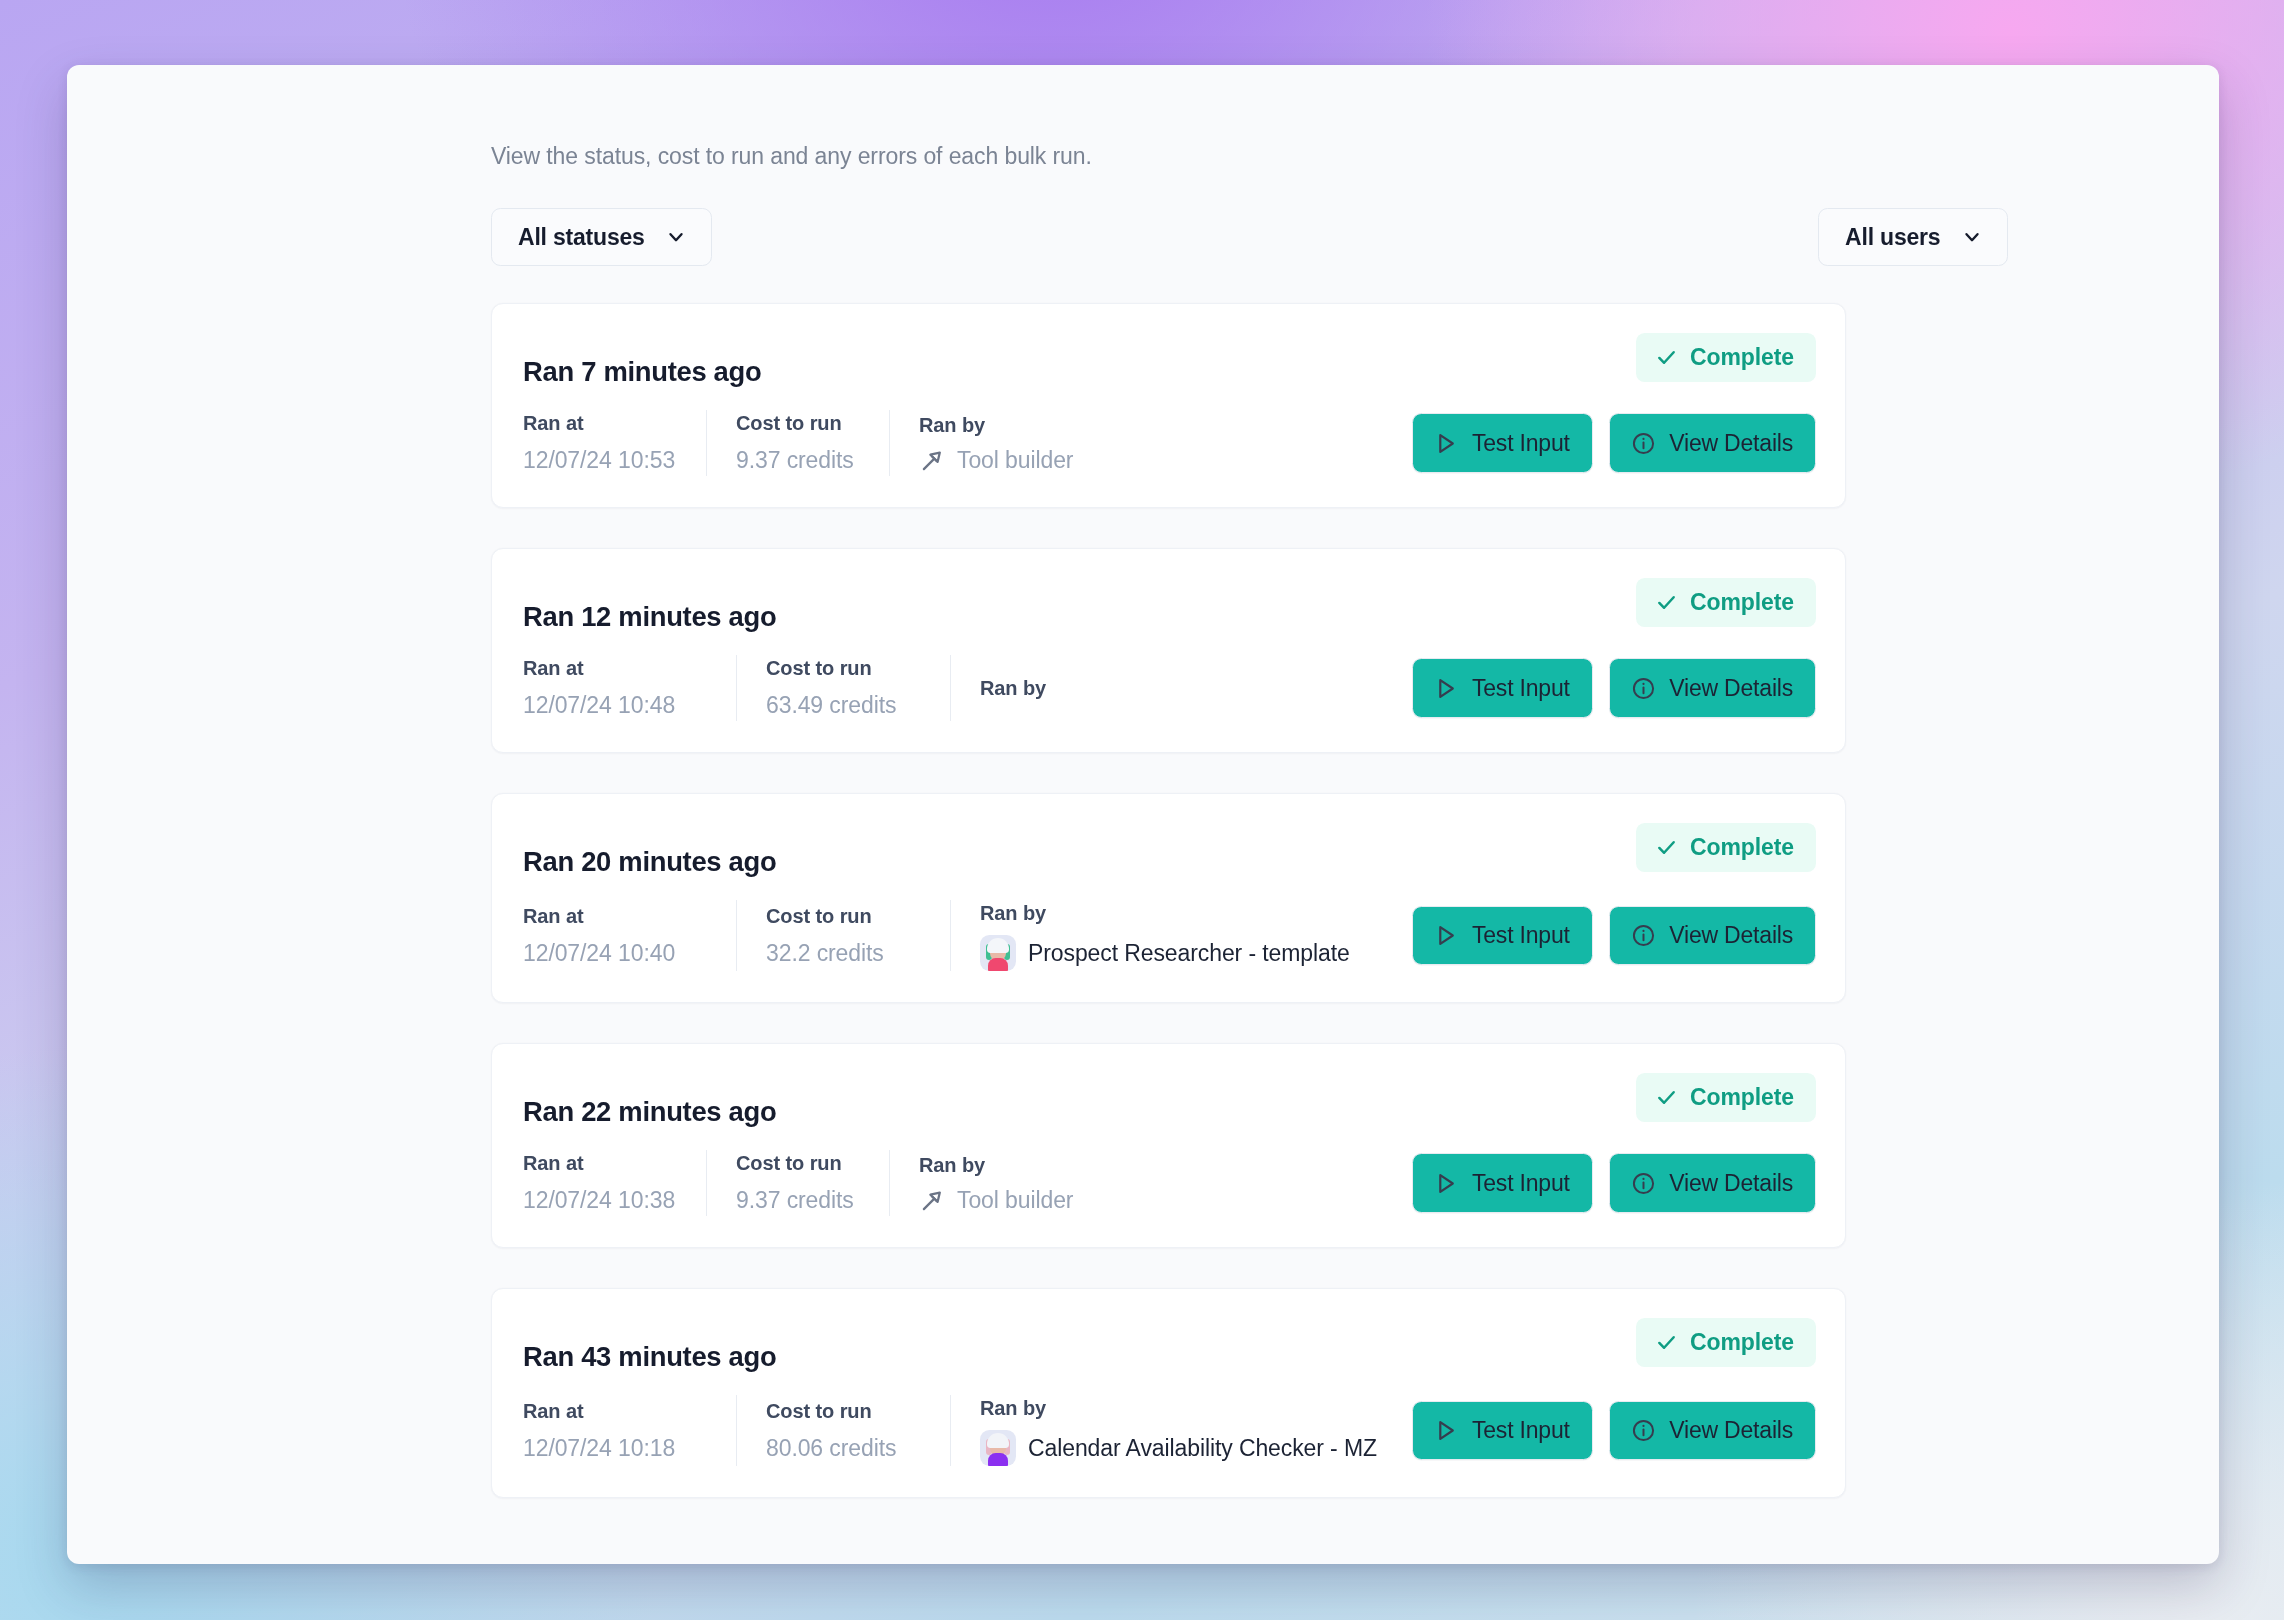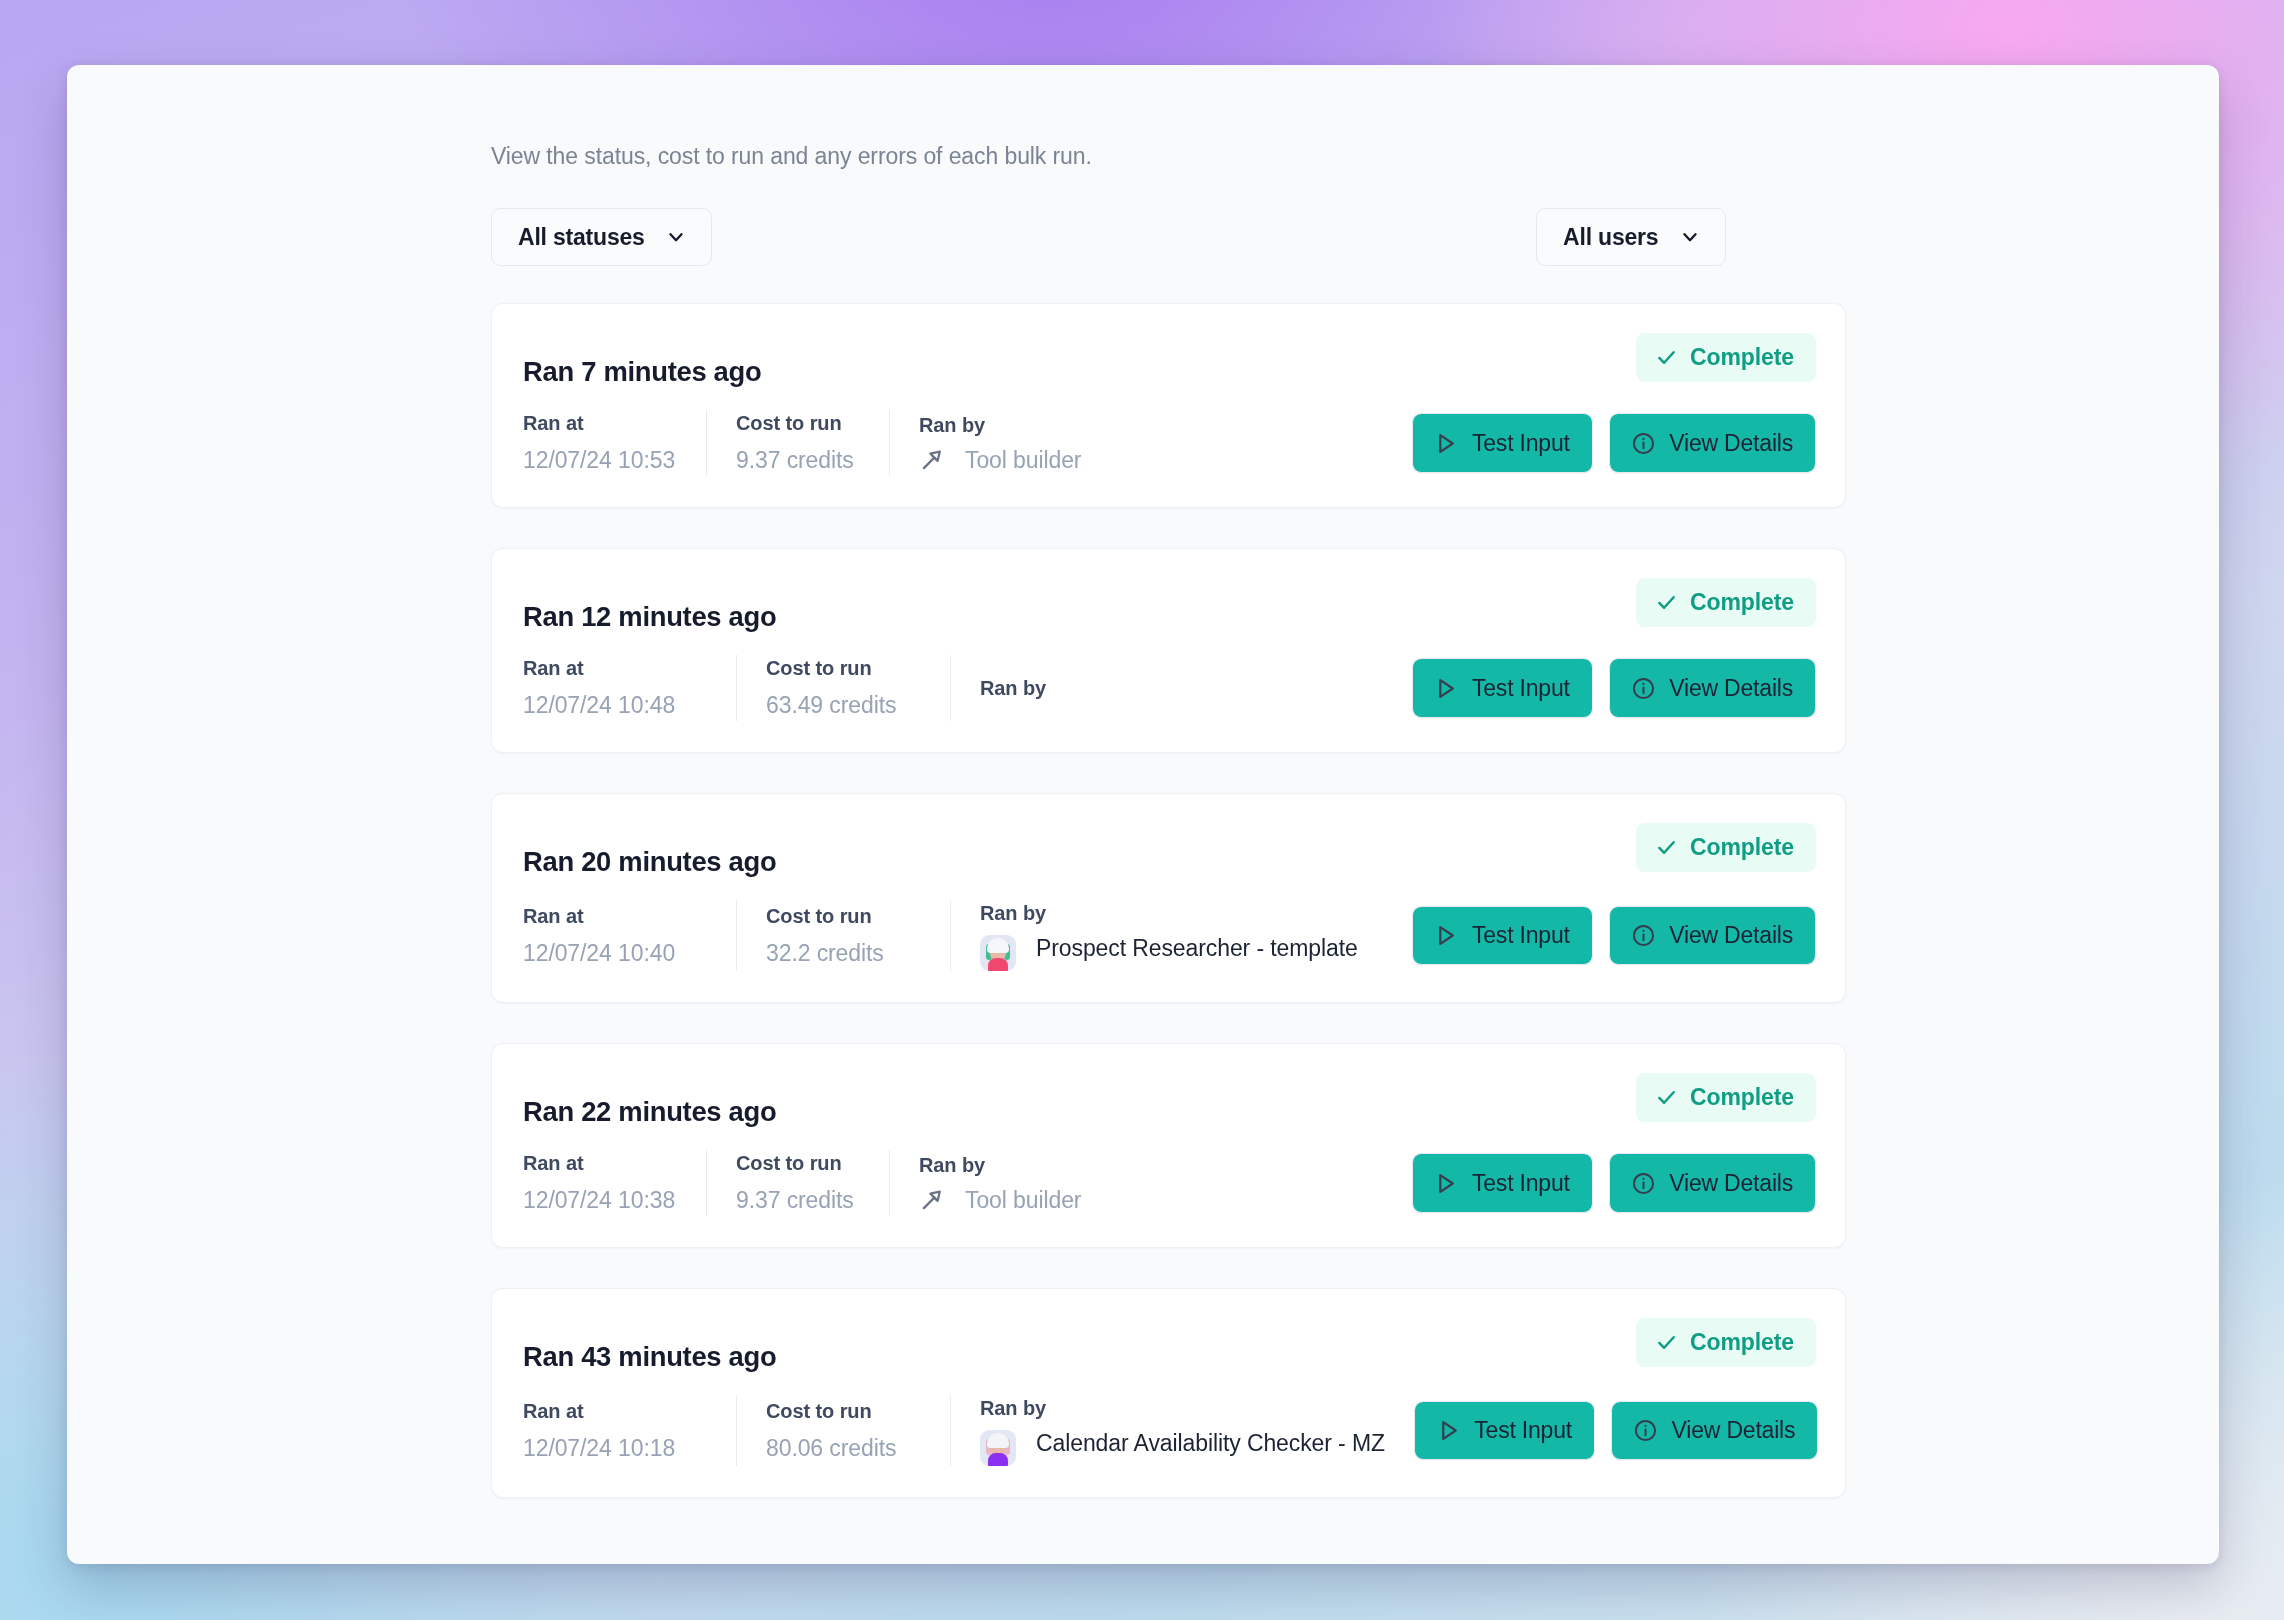--- a/index.html
+++ b/index.html
@@ -54,21 +54,21 @@
     margin-top: 20px;
     font-size: 23px;
     font-weight: 400;
     color: #7b8494;
     letter-spacing: -0.1px;
   }
 
   
   .filters-row {
     margin-top: 38px;
-    width: 1235px;
+    width: 1517px;
     margin-left: 424px;
     display: flex;
     justify-content: space-between;
     align-items: center;
   }
 
   .dropdown {
     display: inline-flex;
     align-items: center;
     gap: 20.6px;
@@ -165,22 +165,22 @@
     font-size: 23px;
     font-weight: 400;
     color: #97a2b4;
     letter-spacing: -0.1px;
     line-height: 1.34;
   }
 
   .ranby-value {
     margin-top: 8.6px;
     display: flex;
-    align-items: flex-start;
-    gap: 20px;
+    align-items: center;
+    gap: 12px;
   }
   .ranby-name {
     font-size: 23px;
     color: #97a2b4;
     letter-spacing: -0.1px;
     white-space: nowrap;
   }
   .ranby-name.dark { color: #1c2334; }
 
   .tool-icon { width: 26px; height: 26px; display: block; flex: 0 0 auto; }

